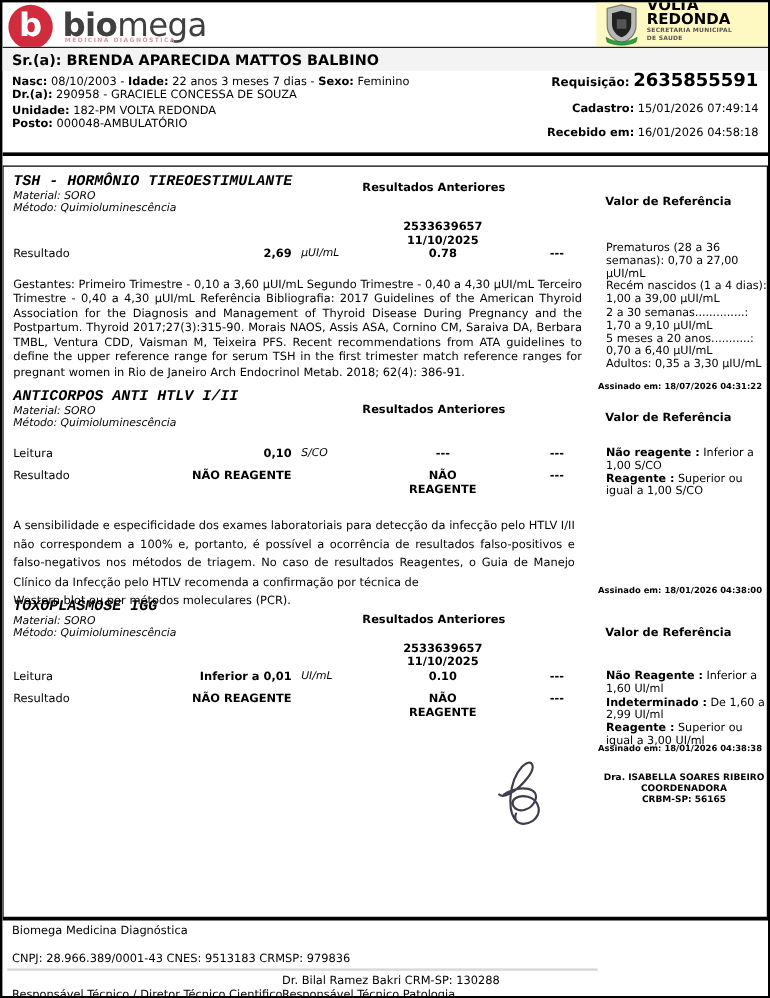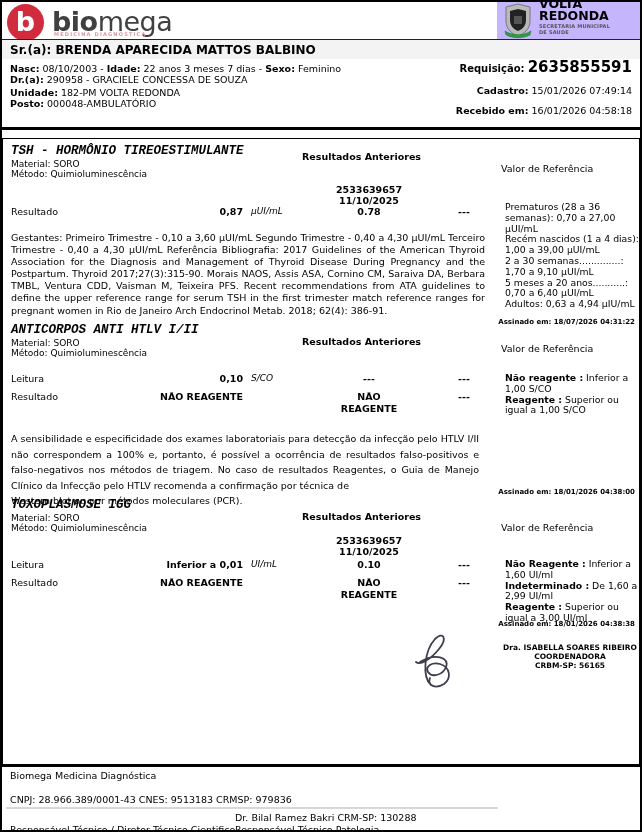--- a/index.html
+++ b/index.html
@@ -6,37 +6,37 @@
   .page{position:relative;width:642px;height:832px;box-sizing:border-box;border:2px solid #000;
         font-family:"DejaVu Sans",sans-serif;font-size:9.5px;color:#000;overflow:hidden;background:#fff;}
   .abs{position:absolute;}
   
   .hdr{position:absolute;top:0;left:0;right:0;height:125px;border-bottom:3px solid #000;}
   .logo-circle{position:absolute;left:5px;top:2px;width:37px;height:37px;border-radius:50%;
                background:#d02c3e;color:#fff;font-weight:bold;font-size:27px;text-align:center;line-height:36px;}
   .brand{position:absolute;left:50px;top:4px;font-size:27px;color:#404040;letter-spacing:-0.5px;}
   .brand .bold{font-weight:bold;}
   .brand-sub{position:absolute;left:52px;top:29px;font-size:5px;letter-spacing:1.2px;color:#dd97a3;font-weight:bold;}
-  .vr-box{position:absolute;left:495px;top:0;width:143px;height:37px;background:#c4b5fd;}
+  .vr-box{position:absolute;left:495px;top:0;width:143px;height:37px;background:#fef9c3;}
   .vr-emblem{position:absolute;left:6px;top:1px;}
   .vr-name{position:absolute;left:42px;top:-4px;font-size:12.5px;font-weight:bold;line-height:12px;color:#000;}
   .vr-sub{font-size:5px;line-height:6px;color:#555;font-weight:bold;letter-spacing:0.2px;margin-top:1px;}
   .namebar{position:absolute;top:37px;left:0;right:0;height:20px;background:#f3f3f3;
            border-top:1px solid #222;font-weight:bold;font-size:12px;line-height:20px;padding-left:8px;box-sizing:border-box;}
   .pline{position:absolute;left:8px;white-space:nowrap;}
   .pright{position:absolute;right:8px;text-align:right;white-space:nowrap;}
   .req-num{font-size:15px;font-weight:bold;}
   b{font-weight:bold;}
   
   .rbox{position:absolute;top:136px;left:0;right:0;height:625px;border:1px solid #000;border-bottom-width:3px;}
   .row{position:absolute;left:0;right:0;height:12px;}
   .extitle{position:absolute;left:8px;font-weight:bold;font-style:italic;font-size:12.5px;white-space:nowrap;font-family:Liberation Mono, monospace;}
-  .itlab{position:absolute;left:8px;font-size:9px;white-space:nowrap;}
+  .itlab{position:absolute;left:8px;font-style:italic;font-size:9px;white-space:nowrap;}
   .ra-hdr{position:absolute;left:288px;width:130px;text-align:right;font-weight:bold;white-space:nowrap;}
-  .vr-hdr{position:absolute;left:498px;width:112px;font-weight:normal;white-space:nowrap;}
+  .vr-hdr{position:absolute;left:498px;width:112px;text-align:center;font-weight:bold;white-space:nowrap;}
   .prior-hdr{position:absolute;left:323px;width:86px;text-align:center;font-weight:bold;line-height:11px;}
   .rowlab{position:absolute;left:8px;}
   .val{position:absolute;left:100px;width:140px;text-align:right;font-weight:bold;white-space:nowrap;}
   .unit{position:absolute;left:248px;font-style:italic;font-size:9px;}
   .p1{position:absolute;left:323px;width:86px;text-align:center;font-weight:bold;}
   .p1n{position:absolute;left:334px;width:64px;text-align:center;font-weight:bold;line-height:11.5px;}
   .p2{position:absolute;left:432px;width:58px;text-align:center;font-weight:bold;}
   .refs{position:absolute;left:502px;width:134px;font-size:9.3px;line-height:10.8px;}
   .note{position:absolute;left:8px;text-align:justify;white-space:pre-line;}
   .sigline{position:absolute;right:4px;text-align:right;font-size:7px;font-weight:bold;white-space:nowrap;}
@@ -109,31 +109,31 @@
     <div class="itlab" style="top:20px;">Material:  SORO</div>
     <div class="itlab" style="top:30px;">Método:  Quimioluminescência</div>
     <div class="ra-hdr" style="top:12px;">Resultados Anteriores</div>
     <div class="vr-hdr" style="top:24px;">Valor de Referência</div>
     <div class="prior-hdr" style="top:45px;">
       <div>2533639657</div>
       <div>11/10/2025</div>
     </div>
     <div class="row" style="top:67px;">
       <span class="rowlab">Resultado</span>
-      <span class="val">0,87</span>
+      <span class="val">2,69</span>
       <span class="unit">µUI/mL</span>
       <span class="p1">0.78</span>
       <span class="p2">---</span>
     </div>
     <div class="refs" style="top:63px;">
       <div><b></b><span>Prematuros (28 a 36 semanas): 0,70 a 27,00 µUI/mL</span></div>
       <div><b></b><span>Recém nascidos (1 a 4 dias): 1,00 a 39,00 µUI/mL</span></div>
       <div><b></b><span>2 a 30 semanas..............: 1,70 a 9,10 µUI/mL</span></div>
       <div><b></b><span>5 meses a 20 anos...........: 0,70 a 6,40 µUI/mL</span></div>
-      <div><b></b><span>Adultos: 0,63 a 4,94 µIU/mL</span></div>
+      <div><b></b><span>Adultos: 0,35 a 3,30 µIU/mL</span></div>
     </div>
     <div class="note" style="top:93px;width:474px;line-height:12.1px;">Gestantes: Primeiro Trimestre - 0,10 a 3,60 µUI/mL Segundo Trimestre - 0,40 a 4,30 µUI/mL Terceiro Trimestre - 0,40 a 4,30 µUI/mL Referência Bibliografia: 2017 Guidelines of the American Thyroid Association for the Diagnosis and Management of Thyroid Disease During Pregnancy and the Postpartum. Thyroid 2017;27(3):315-90. Morais NAOS, Assis ASA, Cornino CM, Saraiva DA, Berbara TMBL, Ventura CDD, Vaisman M, Teixeira PFS. Recent recommendations from ATA guidelines to define the upper reference range for serum TSH in the first trimester match reference ranges for pregnant women in Rio de Janeiro Arch Endocrinol Metab. 2018; 62(4): 386-91.</div>
     <div class="sigline" style="top:179px;">Assinado em: 18/07/2026 04:31:22</div>
 
     <div class="extitle" style="top:184px;">ANTICORPOS ANTI HTLV I/II</div>
     <div class="itlab" style="top:199px;">Material:  SORO</div>
     <div class="itlab" style="top:209px;">Método:  Quimioluminescência</div>
     <div class="ra-hdr" style="top:197px;">Resultados Anteriores</div>
     <div class="vr-hdr" style="top:204px;">Valor de Referência</div>
     <div class="row" style="top:234px;">

